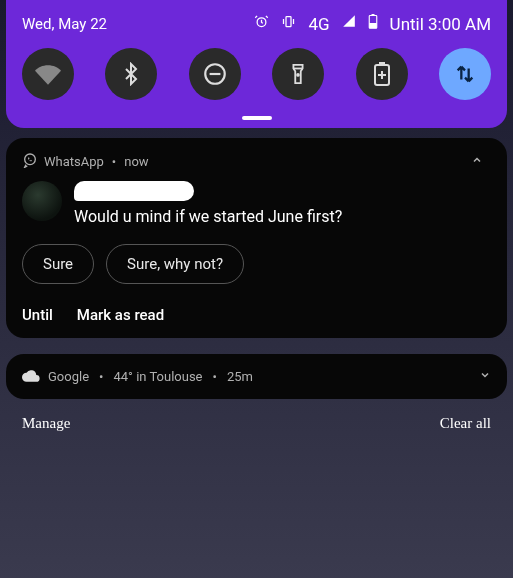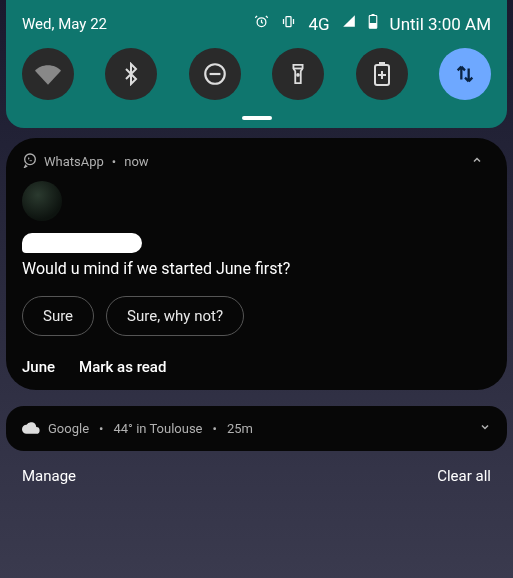--- a/index.html
+++ b/index.html
@@ -6,21 +6,21 @@
   body {
     width: 513px;
     height: 578px;
     background: linear-gradient(to bottom, #1a1a2e 0%, #2a2a3e 50%, #3a3a4e 100%);
     font-family: -apple-system, BlinkMacSystemFont, "Segoe UI", Roboto, sans-serif;
     color: #fff;
     overflow: hidden;
     position: relative;
   }
   .shade {
-    background: #0f766e;
+    background: #6d28d9;
     border-radius: 0 0 18px 18px;
     padding: 12px 10px 6px 10px;
     margin: 0 6px;
   }
   .status-row {
     display: flex;
     justify-content: space-between;
     align-items: center;
     padding: 2px 6px 10px 6px;
     font-size: 15px;
@@ -39,31 +39,31 @@
     display: flex; align-items: center; justify-content: center;
     color: #bdbdbd;
   }
   .qs-tile.active { background: #6ea8ff; color: #0a2342; }
   .handle {
     width: 30px; height: 4px; background: #fff; border-radius: 2px;
     margin: 10px auto 2px auto;
   }
   .notif {
     background: #070707;
-    border-radius: 30px;
+    border-radius: 18px;
     margin: 10px 6px 16px 6px;
     padding: 14px 24px 14px 16px;
     color: #e0e0e0;
   }
   .notif-header {
     display: flex; align-items: center; justify-content: space-between;
     font-size: 13px; color: #b0b0b0;
   }
   .notif-header-left { display: flex; align-items: center; gap: 6px; }
-  .notif-body { display: flex; gap: 12px; margin-top: 10px; align-items: flex-start; flex-direction: column; }
+  .notif-body { display: flex; gap: 12px; margin-top: 10px; align-items: flex-start; }
   .avatar {
     width: 40px; height: 40px; border-radius: 50%;
     background: radial-gradient(circle at 40% 35%, #2b3a2f, #0d130f 70%);
     flex-shrink: 0;
   }
   .sender-redact {
     width: 120px; height: 20px; background: #fff; border-radius: 10px 10px 10px 4px;
     margin-bottom: 6px;
   }
   .message { font-size: 16px; color: #fff; }
@@ -78,21 +78,21 @@
     border-radius: 18px;
     margin: 10px 6px 0 6px;
     padding: 14px 16px;
     display: flex; align-items: center; justify-content: space-between;
     color: #b0b0b0; font-size: 13px;
   }
   .notif-small-left { display: flex; align-items: center; gap: 8px; }
   .footer {
     display: flex; justify-content: space-between;
     padding: 16px 22px 0 22px;
-    font-size: 15px; color: #fff;
+    font-size: 15px; color: #fff; font-family: Liberation Serif, serif;
   }
   .dot { margin: 0 2px; }
 </style>
 </head>
 <body>
 
 <div class="shade">
   <div class="status-row">
     <span>Wed, May 22</span>
     <div class="status-right">
@@ -191,21 +191,21 @@
     <div>
       <div class="sender-redact"></div>
       <div class="message">Would u mind if we started June first?</div>
     </div>
   </div>
   <div class="smart-replies">
     <div class="chip">Sure</div>
     <div class="chip">Sure, why not?</div>
   </div>
   <div class="notif-actions">
-    <span>June</span>
+    <span>Until</span>
     <span>Mark as read</span>
   </div>
 </div>
 
 <div class="notif-small">
   <div class="notif-small-left">
     <span>
       <svg width="18" height="14" viewBox="0 0 24 18" fill="#ddd">
           <path d="M19 18H6a6 6 0 010-12 7 7 0 0113 3 4.5 4.5 0 010 9z"></path>
         </svg>

